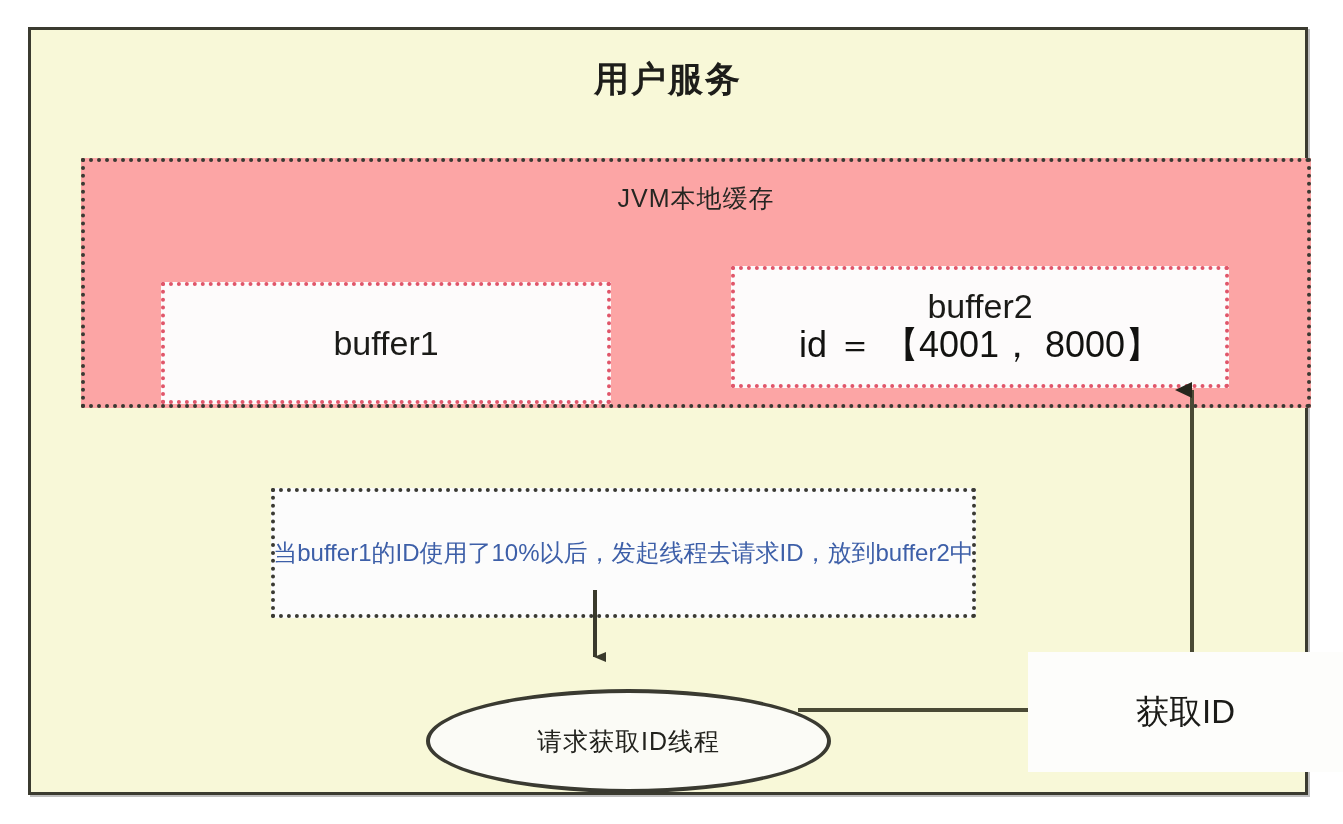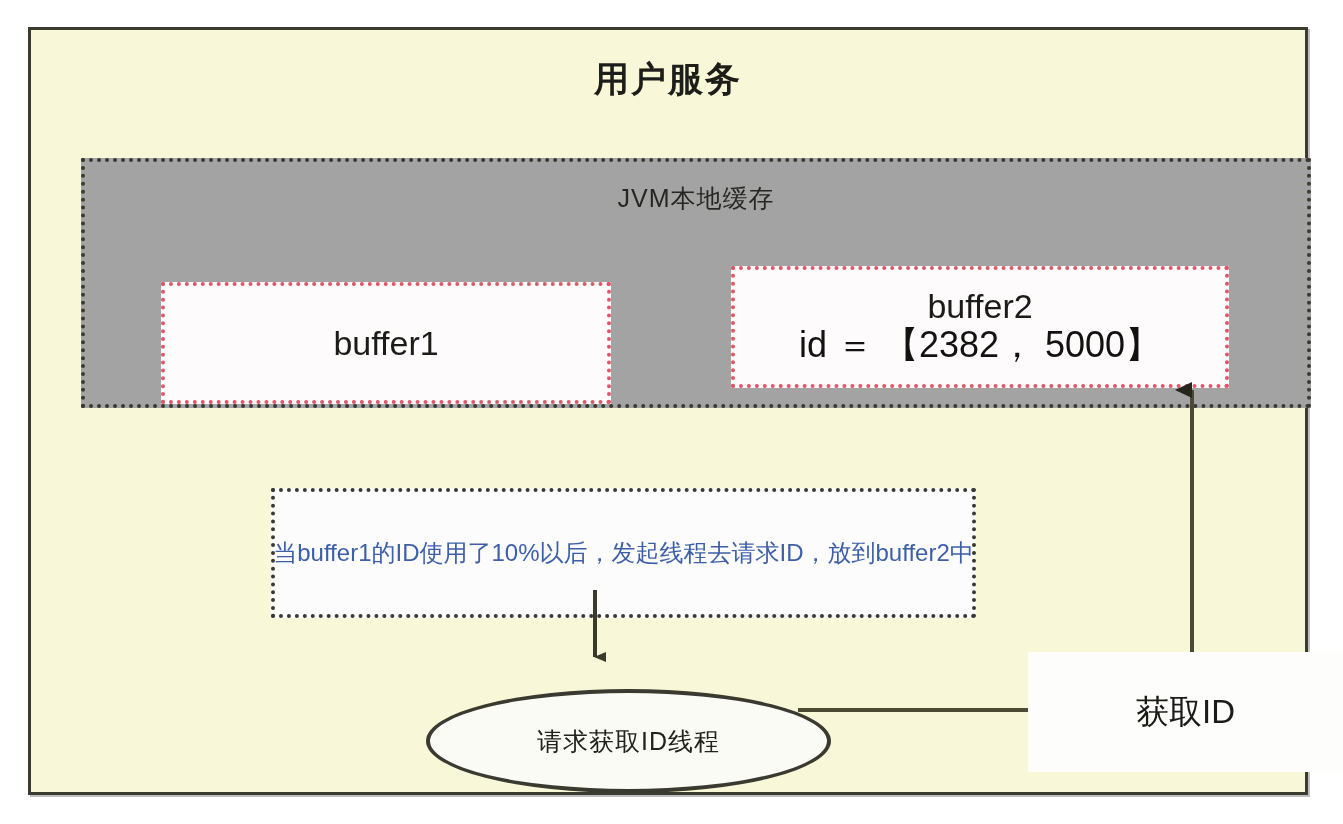--- a/index.html
+++ b/index.html
@@ -49,21 +49,21 @@
     letter-spacing: 2px;
   }
 
   
   .jvm-box {
     position: absolute;
     left: 50px;
     top: 128px;
     width: 1230px;
     height: 250px;
-    background: #a3a3a3;
+    background: #fca5a5;
     border: 4px dotted #3a3a33;
     box-sizing: border-box;
   }
 
   .jvm-title {
     position: absolute;
     left: 0;
     top: 20px;
     width: 100%;
     text-align: center;
@@ -204,21 +204,21 @@
     <div class="jvm-box">
       <div class="jvm-title">JVM本地缓存</div>
     </div>
 
     <div class="buffer-box buffer-1">
       <div class="buffer-name">buffer1</div>
     </div>
 
     <div class="buffer-box buffer-2">
       <div class="buffer-name">buffer2</div>
-      <div class="buffer-range">id ＝ 【2382， 5000】</div>
+      <div class="buffer-range">id ＝ 【4001， 8000】</div>
     </div>
 
     <div class="note-box">
       <div class="note-line">当buffer1的ID使用了10%以后，发起线程</div>
       <div class="note-line">去请求ID，放到buffer2中</div>
     </div>
 
     <div class="ellipse-wrap">
       <div class="ellipse-shape"></div>
       <div class="ellipse-label">请求获取ID线程</div>

